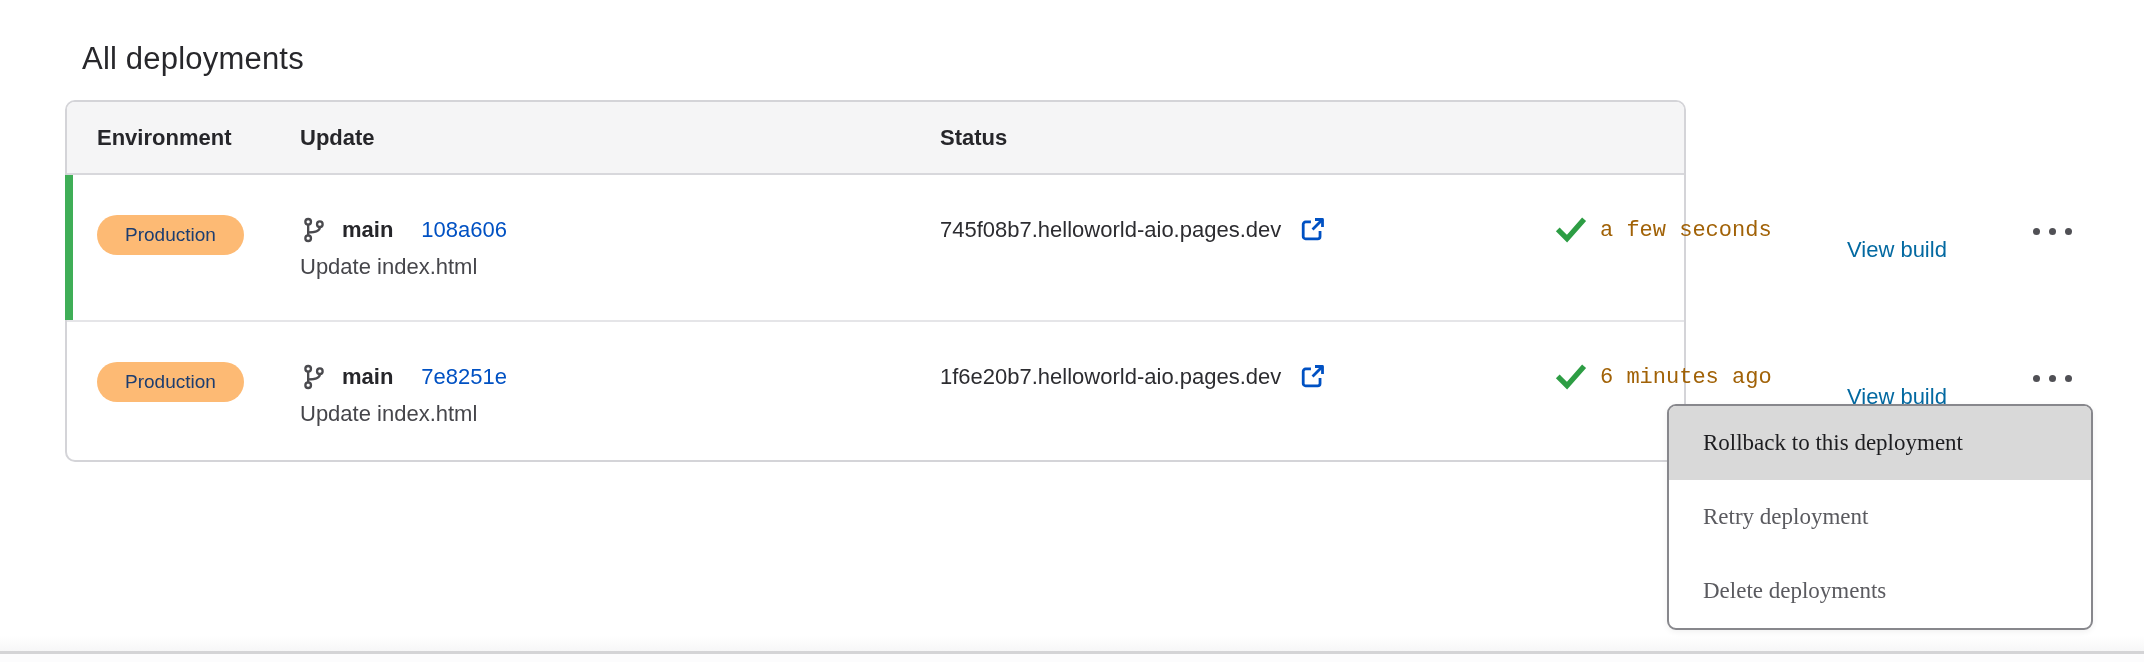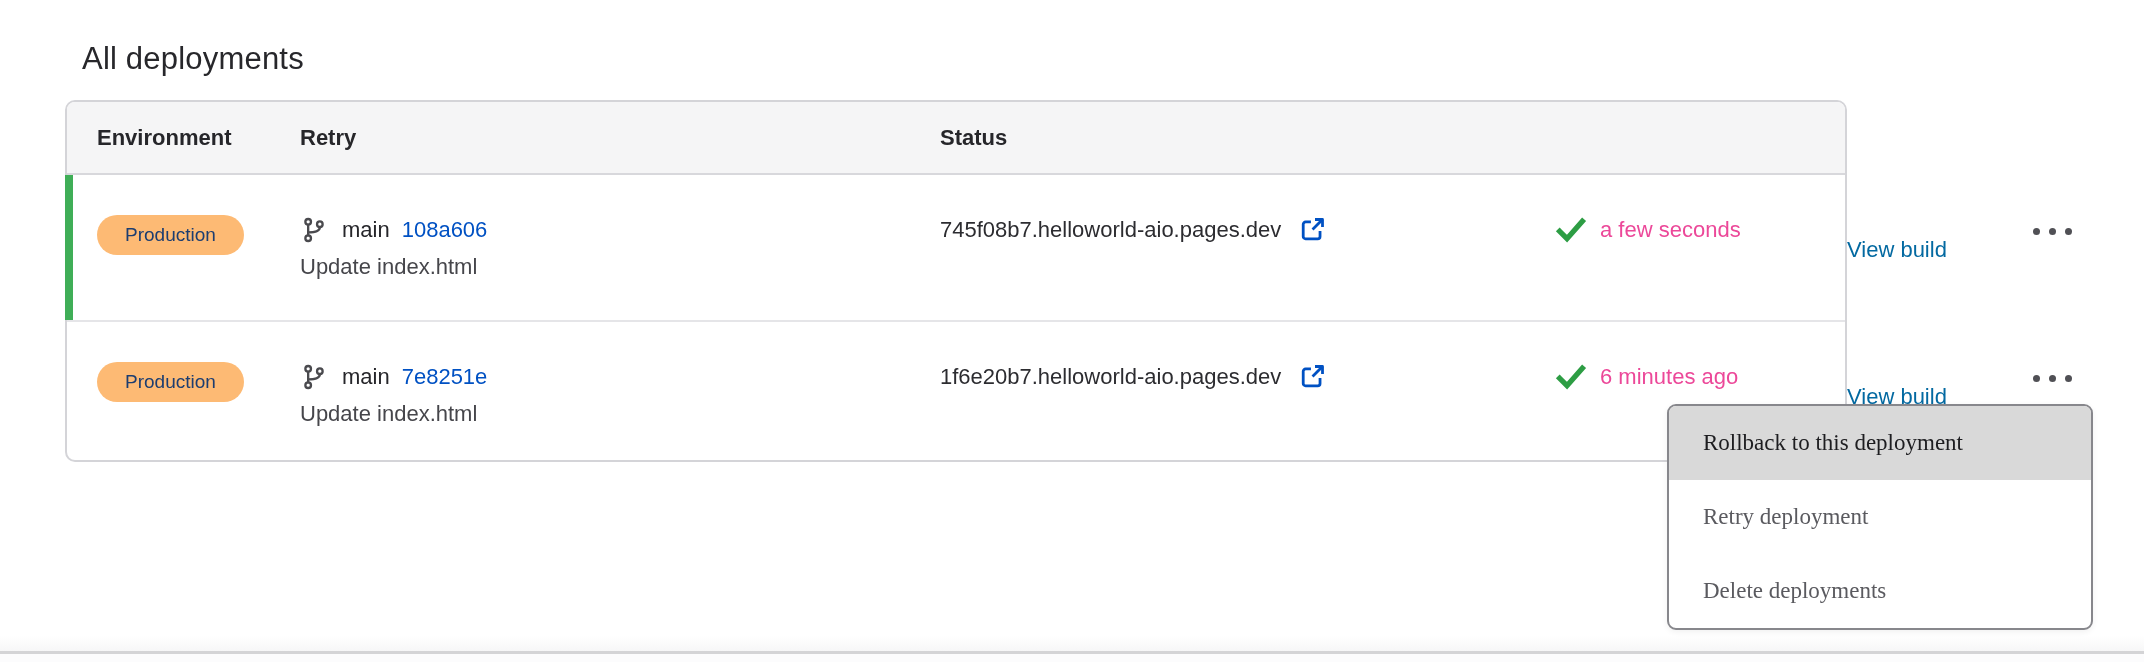--- a/index.html
+++ b/index.html
@@ -7,21 +7,21 @@
     position:relative;width:2144px;height:662px;background:#ffffff;
     font-family:"Liberation Sans",sans-serif;color:#2f2f33;overflow:hidden;
   }
   
   .page-title{
     position:absolute;left:65px;top:24px;margin:17px;
     font-size:31px;font-weight:500;color:#27272b;letter-spacing:.2px;
   }
   
   .table{
-    position:absolute;left:65px;top:100px;width:1782px;height:362px;
+    position:absolute;left:65px;top:100px;width:1621px;height:362px;
     border:2px solid #d4d4d8;border-radius:10px;background:#fff;
     box-sizing:border-box;
   }
   .thead{
     height:71px;background:#f5f5f6;border-bottom:2px solid #d8d8dc;
     border-radius:8px 8px 0 0;display:grid;align-items:center;
     grid-template-columns:233px 640px 615px 292px 180px 1fr;
     font-size:22px;font-weight:700;color:#26262a;
   }
   .th{white-space:nowrap;}
@@ -38,30 +38,30 @@
   }
   .cell{padding-top:40px;box-sizing:border-box;}
   .cell.env{padding-left:30px;}
   .badge{
     display:inline-flex;align-items:center;justify-content:center;
     height:40px;padding:0 28px;border-radius:22px;
     background:#fdba74;color:#1c3d70;font-size:19px;
   }
   .src-line1{display:flex;align-items:center;height:30px;gap:0;}
   .branch-icon{display:inline-flex;width:28px;height:28px;margin-right:14px;}
-  .branch-name{font-weight:400;color:#26262a;margin-right:12px;}
+  .branch-name{font-weight:700;color:#26262a;margin-right:28px;}
   .commit-link{color:#0051c3;text-decoration:none;cursor:pointer;}
   .src-line2{margin-top:8px;height:28px;line-height:28px;font-size:22px;color:#46464b;}
   .deploy-cell{display:flex;align-items:flex-start;}
   .deploy-line{display:flex;align-items:center;height:30px;}
   .deploy-url{color:#2c2c30;}
   .ext-icon{display:inline-flex;width:30px;height:30px;margin-left:16px;cursor:pointer;}
   .status-line{display:flex;align-items:center;height:30px;}
   .check-icon{display:inline-flex;width:32px;height:32px;margin-right:13px;}
-  .status-text{color:#ec4899;}
+  .status-text{color:#a16207;font-family:Liberation Mono, monospace;}
   .viewbuild-link{color:#0369a1;text-decoration:none;cursor:pointer;line-height:30px;display:inline-block;margin-top:20px;}
   .dots-btn{
     display:inline-flex;align-items:center;gap:9px;height:30px;cursor:pointer;
     padding:0 6px;
   }
   .dot{width:7px;height:7px;border-radius:50%;background:#505055;}
   
   .context-menu{
     position:absolute;left:1667px;top:404px;width:426px;
     background:#ffffff;border:2px solid #87878c;border-radius:9px;
@@ -89,21 +89,21 @@
 <body>
 
 <div class="canvas">
 
   <h1 class="page-title">All deployments</h1>
 
   <div class="table">
 
     <div class="thead">
       <div class="th first">Environment</div>
-      <div class="th">Retry</div>
+      <div class="th">Update</div>
       <div class="th">Status</div>
       <div class="th"></div>
       <div class="th"></div>
     </div>
 
     <div class="row">
       <div class="current-bar"></div>
       <div class="cell env">
         <span class="badge">Production</span>
       </div>

